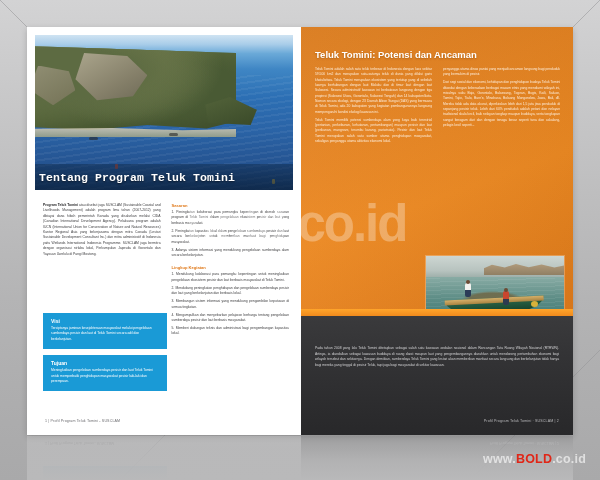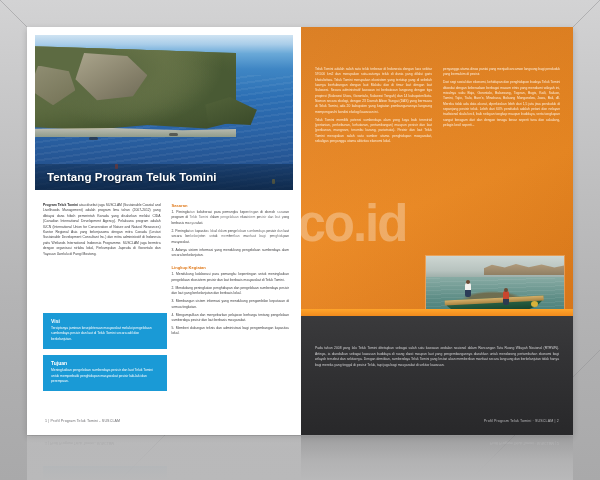--- a/index.html
+++ b/index.html
@@ -52,21 +52,21 @@
     background:linear-gradient(160deg,#53633a,#3a4a29);
     clip-path:polygon(0 28%,48% 0,100% 46%,88% 100%,6% 92%);}
   .buoy{position:absolute;width:3px;height:5px;background:#c0452b;border-radius:1px;opacity:.9;}
   .boat-sm{position:absolute;width:9px;height:3px;background:#2a2a2a;border-radius:2px;opacity:.6;}
 
   .photo-title-band{
     position:absolute;left:0;right:0;bottom:0;height:26px;
     background:linear-gradient(180deg,rgba(16,46,82,.52),rgba(10,32,60,.72));
     display:flex;align-items:center;}
   .photo-title{color:#fff;font-size:11.5px;font-weight:bold;letter-spacing:.1px;
-    padding-left:12px;text-shadow:0 1px 2px rgba(0,0,0,.55);}
+    padding-left:4px;text-shadow:0 1px 2px rgba(0,0,0,.55);font-family:Liberation Mono, monospace;}
 
   .lcols{position:absolute;left:16px;right:12px;top:176px;display:flex;gap:11px;}
   .lcol{width:50%;}
   .body-dark{font-size:3.35px;line-height:1.62;color:#3d3d3f;text-align:justify;}
   .body-dark b{color:#232325;}
   .sub-orange{color:#e07a1b;font-size:4.1px;font-weight:bold;margin:0 0 2px 0;}
   .sub-orange.mt{margin-top:7px;}
   .para{margin:0 0 2.6px 0;}
 
   .callout{margin:0 0 6px 0;padding:5px 8px 7px 8px;color:#fff;background:#1a9ad6;}
@@ -209,20 +209,21 @@
         </div>
       </div>
 
       <div class="footer-left">1 | Profil Program Teluk Tomini - SUSCLAM</div>
     </div>
 
     <div class="page-right">
 
       <div class="orange-block"></div>
 
+      <div class="rtitle">Teluk Tomini: Potensi dan Ancaman</div>
 
       <div class="rcols">
         <div class="rcol body-light">
           <p class="para">Teluk Tomini adalah salah satu teluk terbesar di Indonesia dengan luas sekitar 59.500 km2 dan merupakan satu-satunya teluk di dunia yang dilalui garis khatulistiwa. Teluk Tomini merupakan ekosistem yang tertutup yang di sebelah luarnya berhubungan dengan laut Maluku dan di timur laut dengan laut Sulawesi. Secara administratif kawasan ini berbatasan langsung dengan tiga propinsi (Sulawesi Utara, Gorontalo, Sulawesi Tengah) dan 14 kabupaten/kota. Namun secara ekologi, dengan 23 Daerah Aliran Sungai (DAS) yang bermuara di Teluk Tomini, ada 20 kabupaten yang kegiatan pembangunannya langsung mempengaruhi kondisi ekologi kawasan ini.</p>
           <p class="para">Teluk Tomini memiliki potensi sumberdaya alam yang kaya baik terestrial (pertanian, perkebunan, kehutanan, pertambangan) maupun pesisir dan laut (perikanan, mangrove, terumbu karang, pariwisata). Pesisir dan laut Teluk Tomini merupakan salah satu sumber utama penghidupan masyarakat, sekaligus penyangga utama aktivitas ekonomi lokal.</p>
         </div>
         <div class="rcol body-light">
           <p class="para">penyangga utama dinas pantai yang menjadi ancaman langsung bagi penduduk yang bermukim di pesisir.</p>
           <p class="para">Dari segi sosial dan ekonomi, kehidupan dan penghidupan budaya Teluk Tomini ditandai dengan keberadaan berbagai macam etnis yang mendiami wilayah ini, misalnya suku Bajo, Gorontalo, Balaesang, Togean, Bugis, Kaili, Saluan, Tomini, Tajio, Tialo, Bare'e, Minahasa, Bolaang Mongondow, Jawa, Bali, dll. Mereka tidak ada data akurat, diperkirakan lebih dari 1,5 juta jiwa penduduk di sepanjang pesisir teluk. Lebih dari 60% penduduk adalah petani dan nelayan tradisional skala kecil, baik nelayan tangkap maupun budidaya, serta tangkapan sangat beragam dari dan dengan tenaga besar seperti tuna dan cakalang, pelagis kecil seperti...</p>
         </div>
@@ -254,14 +255,17 @@
       <div class="rl-foot">1 | Profil Program Teluk Tomini - SUSCLAM</div>
     </div>
     <div class="refl-right">
       <div class="rr-foot">Profil Program Teluk Tomini · SUSCLAM | 2</div>
     </div>
   </div>
   <div class="refl-fade"></div>
 
   <div class="wm-center">bold.co.id</div>
 
+  <div class="wm-corner">
+    <span class="g">www.</span><span class="r">BOLD</span><span class="g">.co.id</span>
+  </div>
 
 </div>
 
 </body></html>

